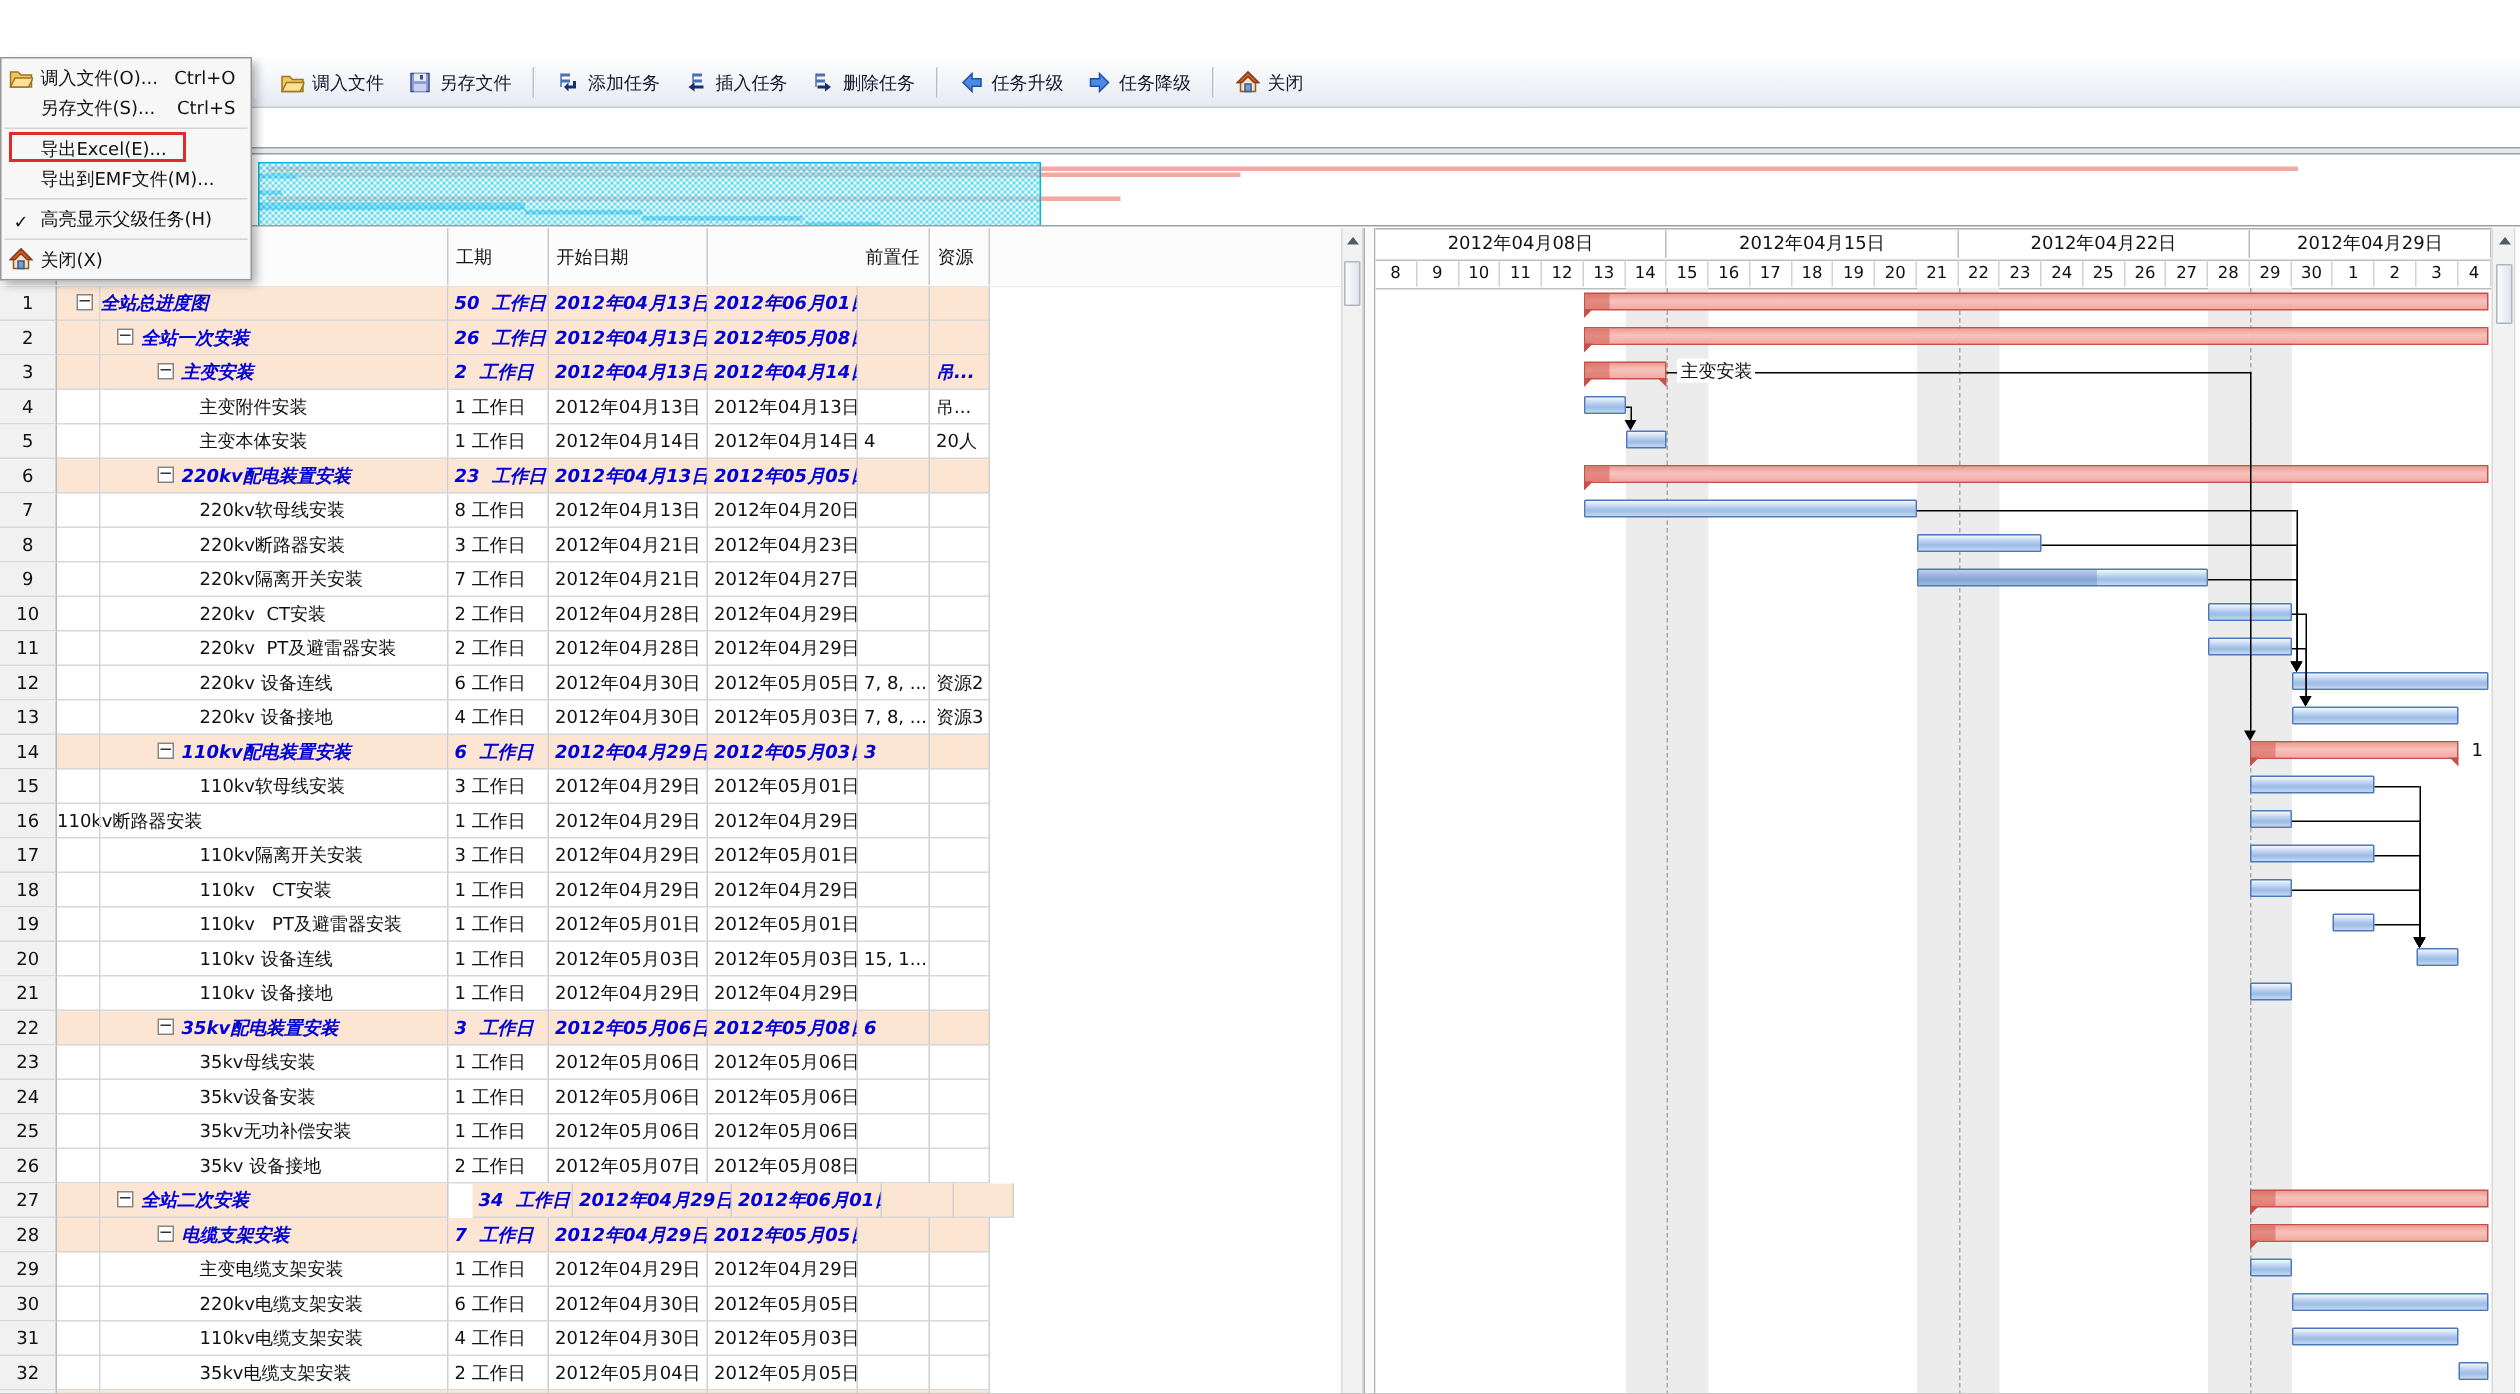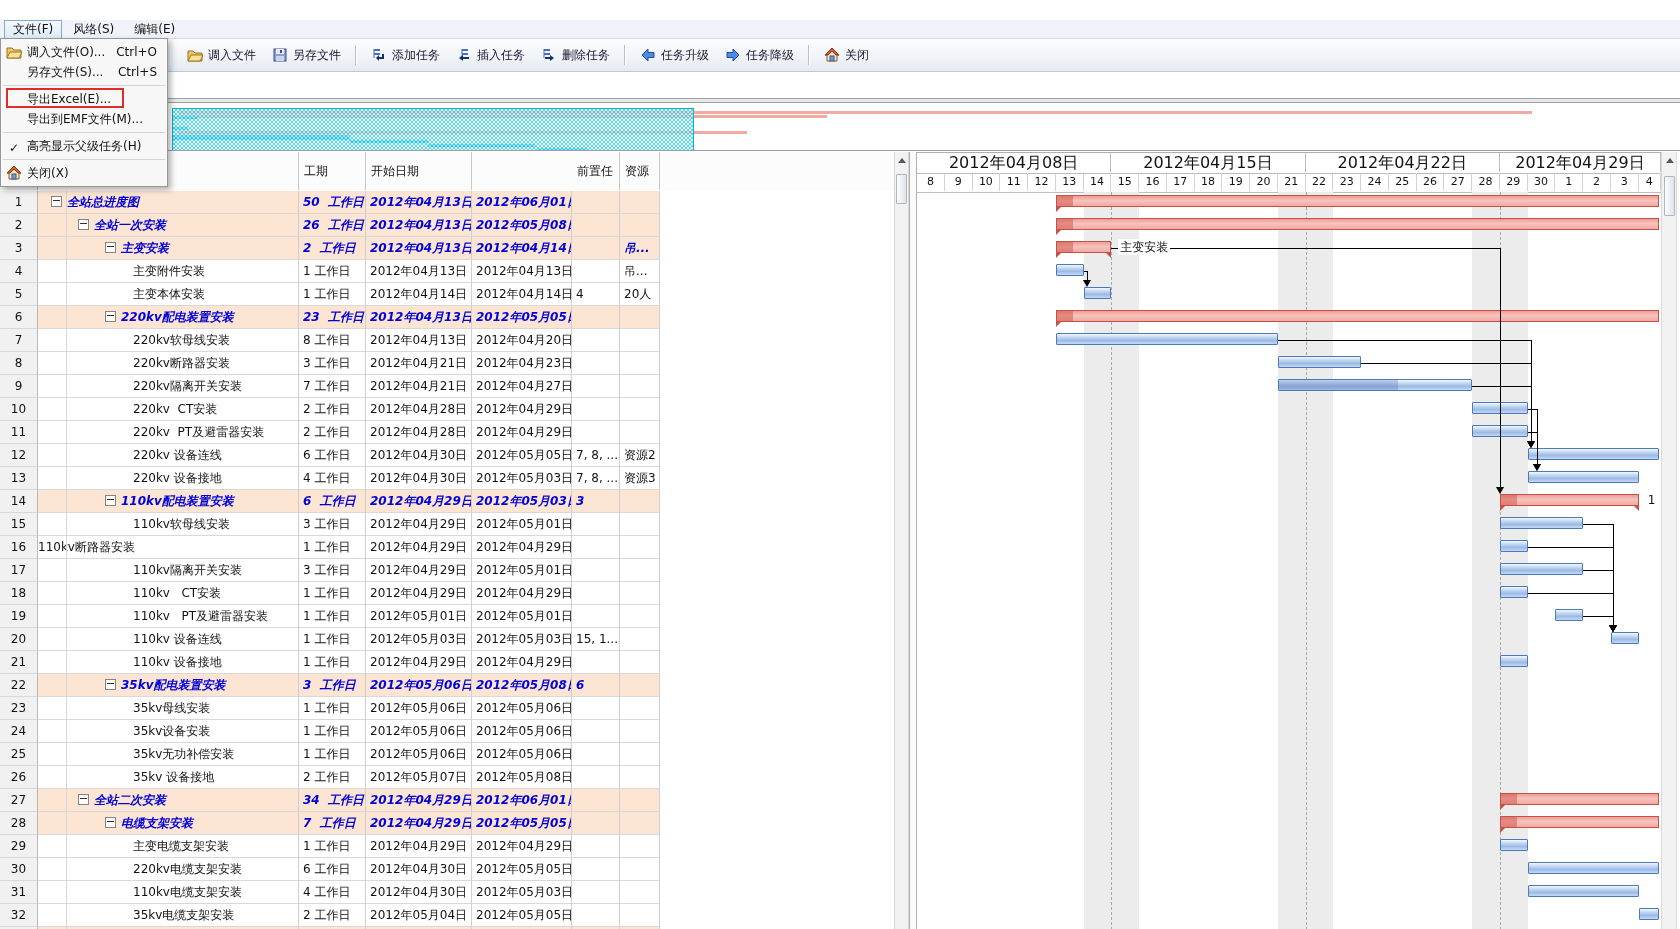--- a/index.html
+++ b/index.html
@@ -63,21 +63,21 @@
   
   .vscroll{position:absolute;top:152px;height:777px;background:#f2f2f2;border-left:1px solid #d9d9d9;border-right:1px solid #d9d9d9;box-sizing:border-box;}
   .sc-arrow{position:absolute;left:1px;top:2px;width:11px;height:13px;display:flex;align-items:center;justify-content:center;}
   .tri-up{width:0;height:0;border-left:4px solid transparent;border-right:4px solid transparent;border-bottom:5px solid #4f5a63;}
   .sc-thumb{position:absolute;left:1px;width:11px;background:linear-gradient(90deg,#fdfdfd,#dfe3e8);border:1px solid #aeb6bf;border-radius:1px;box-sizing:border-box;}
   #splitter{position:absolute;left:909px;top:152px;width:8px;height:777px;background:#fafafa;
     border-left:1px solid #aeaeae;border-right:1px solid #aeaeae;box-sizing:border-box;}
   
   #gpanel{position:absolute;left:917px;top:152px;width:744px;height:777px;overflow:hidden;background:#fff;border-top:1px solid #b0b0b0;box-sizing:border-box;}
   #gweeks{position:absolute;left:0;top:0;width:744px;height:20px;border-bottom:1px solid #bdbdbd;}
-  .gweek{position:absolute;top:0;height:19px;line-height:19px;text-align:center;border-right:1px solid #bdbdbd;box-sizing:border-box;font-size:16px;}
+  .gweek{position:absolute;top:0;height:19px;line-height:19px;text-align:center;border-right:1px solid #bdbdbd;box-sizing:border-box;font-size:12px;}
   #gdays{position:absolute;left:0;top:20px;width:744px;height:19px;border-bottom:1px solid #bdbdbd;}
   .gday{position:absolute;top:0;height:18px;line-height:18px;text-align:center;border-right:1px solid #d2d2d2;box-sizing:border-box;font-size:11px;}
   #gcontent{position:absolute;left:0;top:39px;width:744px;height:738px;overflow:hidden;}
   .wkband{position:absolute;top:0;height:738px;background:#ececec;}
   .wkline{position:absolute;top:0;height:738px;width:0;border-left:1px dashed #a8a8a8;}
   .bar{position:absolute;height:12px;box-sizing:border-box;}
   .bar-task{background:linear-gradient(180deg,#f4f8fd 0%,#b9d0ee 40%,#9cbbe6 65%,#c5d8f2 100%);border:1px solid #4b79ba;border-radius:1px;}
   .bar-sum{background:linear-gradient(180deg,#ef9c94 0%,#f7c3bd 45%,#f2a9a2 100%);border:1px solid #c4524b;}
   .bar-sum::before{content:'';position:absolute;left:-1px;bottom:-6px;width:0;height:0;
     border-top:6px solid #c4524b;border-right:6px solid transparent;}
@@ -99,25 +99,20 @@
   .mi-short{padding-left:8px;color:#111;}
   .menu-sep{height:1px;background:#d4d4d4;margin:3px 2px;}
   .mi-hl{position:absolute;left:5px;top:-1px;width:118px;height:20px;border:2px solid #e02b2b;box-sizing:border-box;}
   .chk{font-size:12px;font-weight:bold;}
 </style>
 </head>
 <body>
 
 <div id="screen">
 
-  <div id="menubar">
-      <div class="mb-item active">文件(F)</div>
-      <div class="mb-item">风络(S)</div>
-      <div class="mb-item">编辑(E)</div>
-    </div>
   <div id="toolbar">
       <div class="tb-grip"></div>
       <div class="tb-btn">
         <span class="tb-ic"><svg width="16" height="16">
             <path d="M1 4 h5 l2 2 h7 v8 H1 z" fill="#f2c65c" stroke="#9a7524"></path>
             <path d="M1 14 L4 8 h12 l-3 6 z" fill="#fbe196" stroke="#9a7524"></path>
           </svg></span>
         <span>调入文件</span>
       </div>
       <div class="tb-btn">
@@ -464,21 +459,21 @@
           <div class="tcell" style="width: 67px; padding-left: 4px;">2 工作日</div>
           <div class="tcell" style="width: 106px; padding-left: 4px;">2012年05月07日</div>
           <div class="tcell" style="width: 100px; padding-left: 4px;">2012年05月08日</div>
           <div class="tcell" style="width: 48px; padding-left: 4px;"></div>
           <div class="tcell" style="width: 40px; padding-left: 4px;"></div>
           <div class="tcell c-fill"></div>
         </div>
         <div class="trow prow" style="top: 598px;">
           <div class="tcell c-num" style="width: 38px;">27</div>
           <div class="tcell c-name" style="width: 261px; padding-left: 40px;"><span class="expand"></span><span>全站二次安装</span></div>
-          <div class="tcell" style="width: 67px; padding-left: 4px;">34  工作日</div>
+          <div class="tcell" style="width: 67px; padding-left: 4px; margin-left: 16px;">34  工作日</div>
           <div class="tcell" style="width: 106px; padding-left: 4px;">2012年04月29日</div>
           <div class="tcell" style="width: 100px; padding-left: 4px;">2012年06月01日</div>
           <div class="tcell" style="width: 48px; padding-left: 4px;"></div>
           <div class="tcell" style="width: 40px; padding-left: 4px;"></div>
           <div class="tcell c-fill"></div>
         </div>
         <div class="trow prow" style="top: 621px;">
           <div class="tcell c-num" style="width: 38px;">28</div>
           <div class="tcell c-name" style="width: 261px; padding-left: 67px;"><span class="expand"></span><span>电缆支架安装</span></div>
           <div class="tcell" style="width: 67px; padding-left: 4px;">7  工作日</div>

